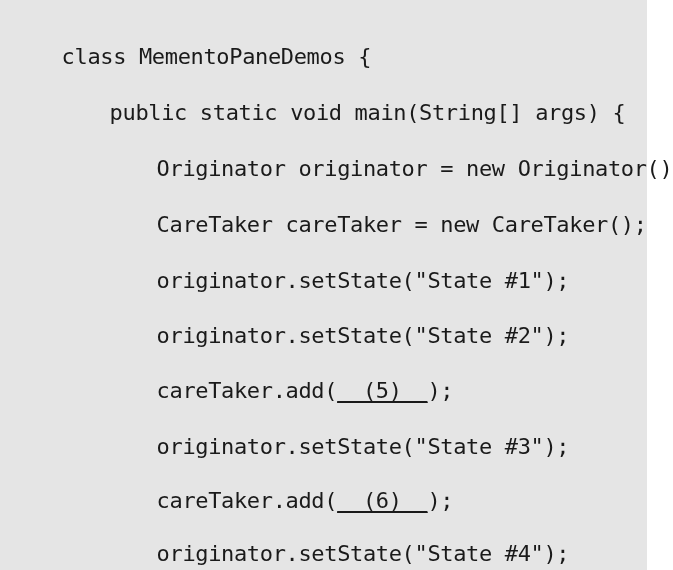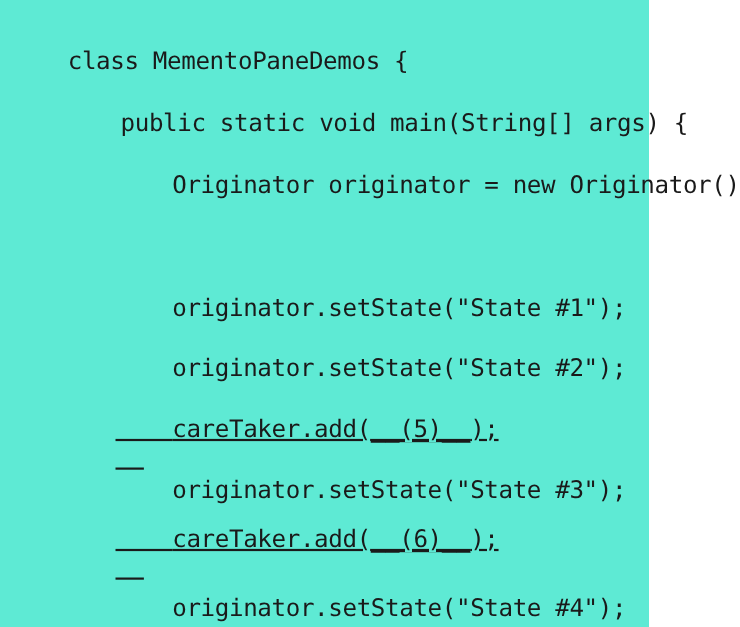--- a/index.html
+++ b/index.html
@@ -8,23 +8,23 @@
     background: #ffffff;
   }
   body {
     width: 673px;
     height: 570px;
     overflow: hidden;
     font-family: "DejaVu Sans Mono", "Liberation Mono", monospace;
   }
   #code-listing {
     position: relative;
-    width: 590px;
+    width: 647px;
     height: 570px;
-    background: #5eead4;
+    background: #e5e5e5;
     padding: 0;
     box-sizing: border-box;
   }
   .code-line {
     position: absolute;
     left: 0;
     white-space: pre;
     font-family: "DejaVu Sans Mono", "Liberation Mono", monospace;
     font-size: 22px;
     line-height: 26px;
@@ -46,42 +46,45 @@
   .ind0 { left: 10px; }
   .ind1 { left: 58px; }
   .ind2 { left: 105px; }
 
   .ln0 { top: 18px; }
   .ln1 { top: 74px; text-align: right; }
   .ln2 { top: 130px; }
   .ln3 { top: 186px; }
   .ln4 { top: 242px; }
   .ln5 { top: 297px; }
-  .ln6 { top: 352px; text-decoration: underline; }
+  .ln6 { top: 352px; }
   .ln7 { top: 408px; }
-  .ln8 { top: 452px; text-decoration: underline; }
+  .ln8 { top: 462px; }
   .ln9 { top: 515px; }
 </style>
 </head>
 <body>
 
 <div id="code-listing">
 
   <div class="code-line ind0 ln0">
     <span class="seg">class MementoPaneDemos {</span>
   </div>
 
   <div class="code-line ind1 ln1">
     <span class="seg">public static void main(String[] args) {</span>
   </div>
 
   <div class="code-line ind2 ln2">
     <span class="seg">Originator originator = new Originator();</span>
   </div>
 
+  <div class="code-line ind2 ln3">
+    <span class="seg">CareTaker careTaker = new CareTaker();</span>
+  </div>
 
   <div class="code-line ind2 ln4">
     <span class="seg">originator.setState("State #1");</span>
   </div>
 
   <div class="code-line ind2 ln5">
     <span class="seg">originator.setState("State #2");</span>
   </div>
 
   <div class="code-line ind2 ln6">

